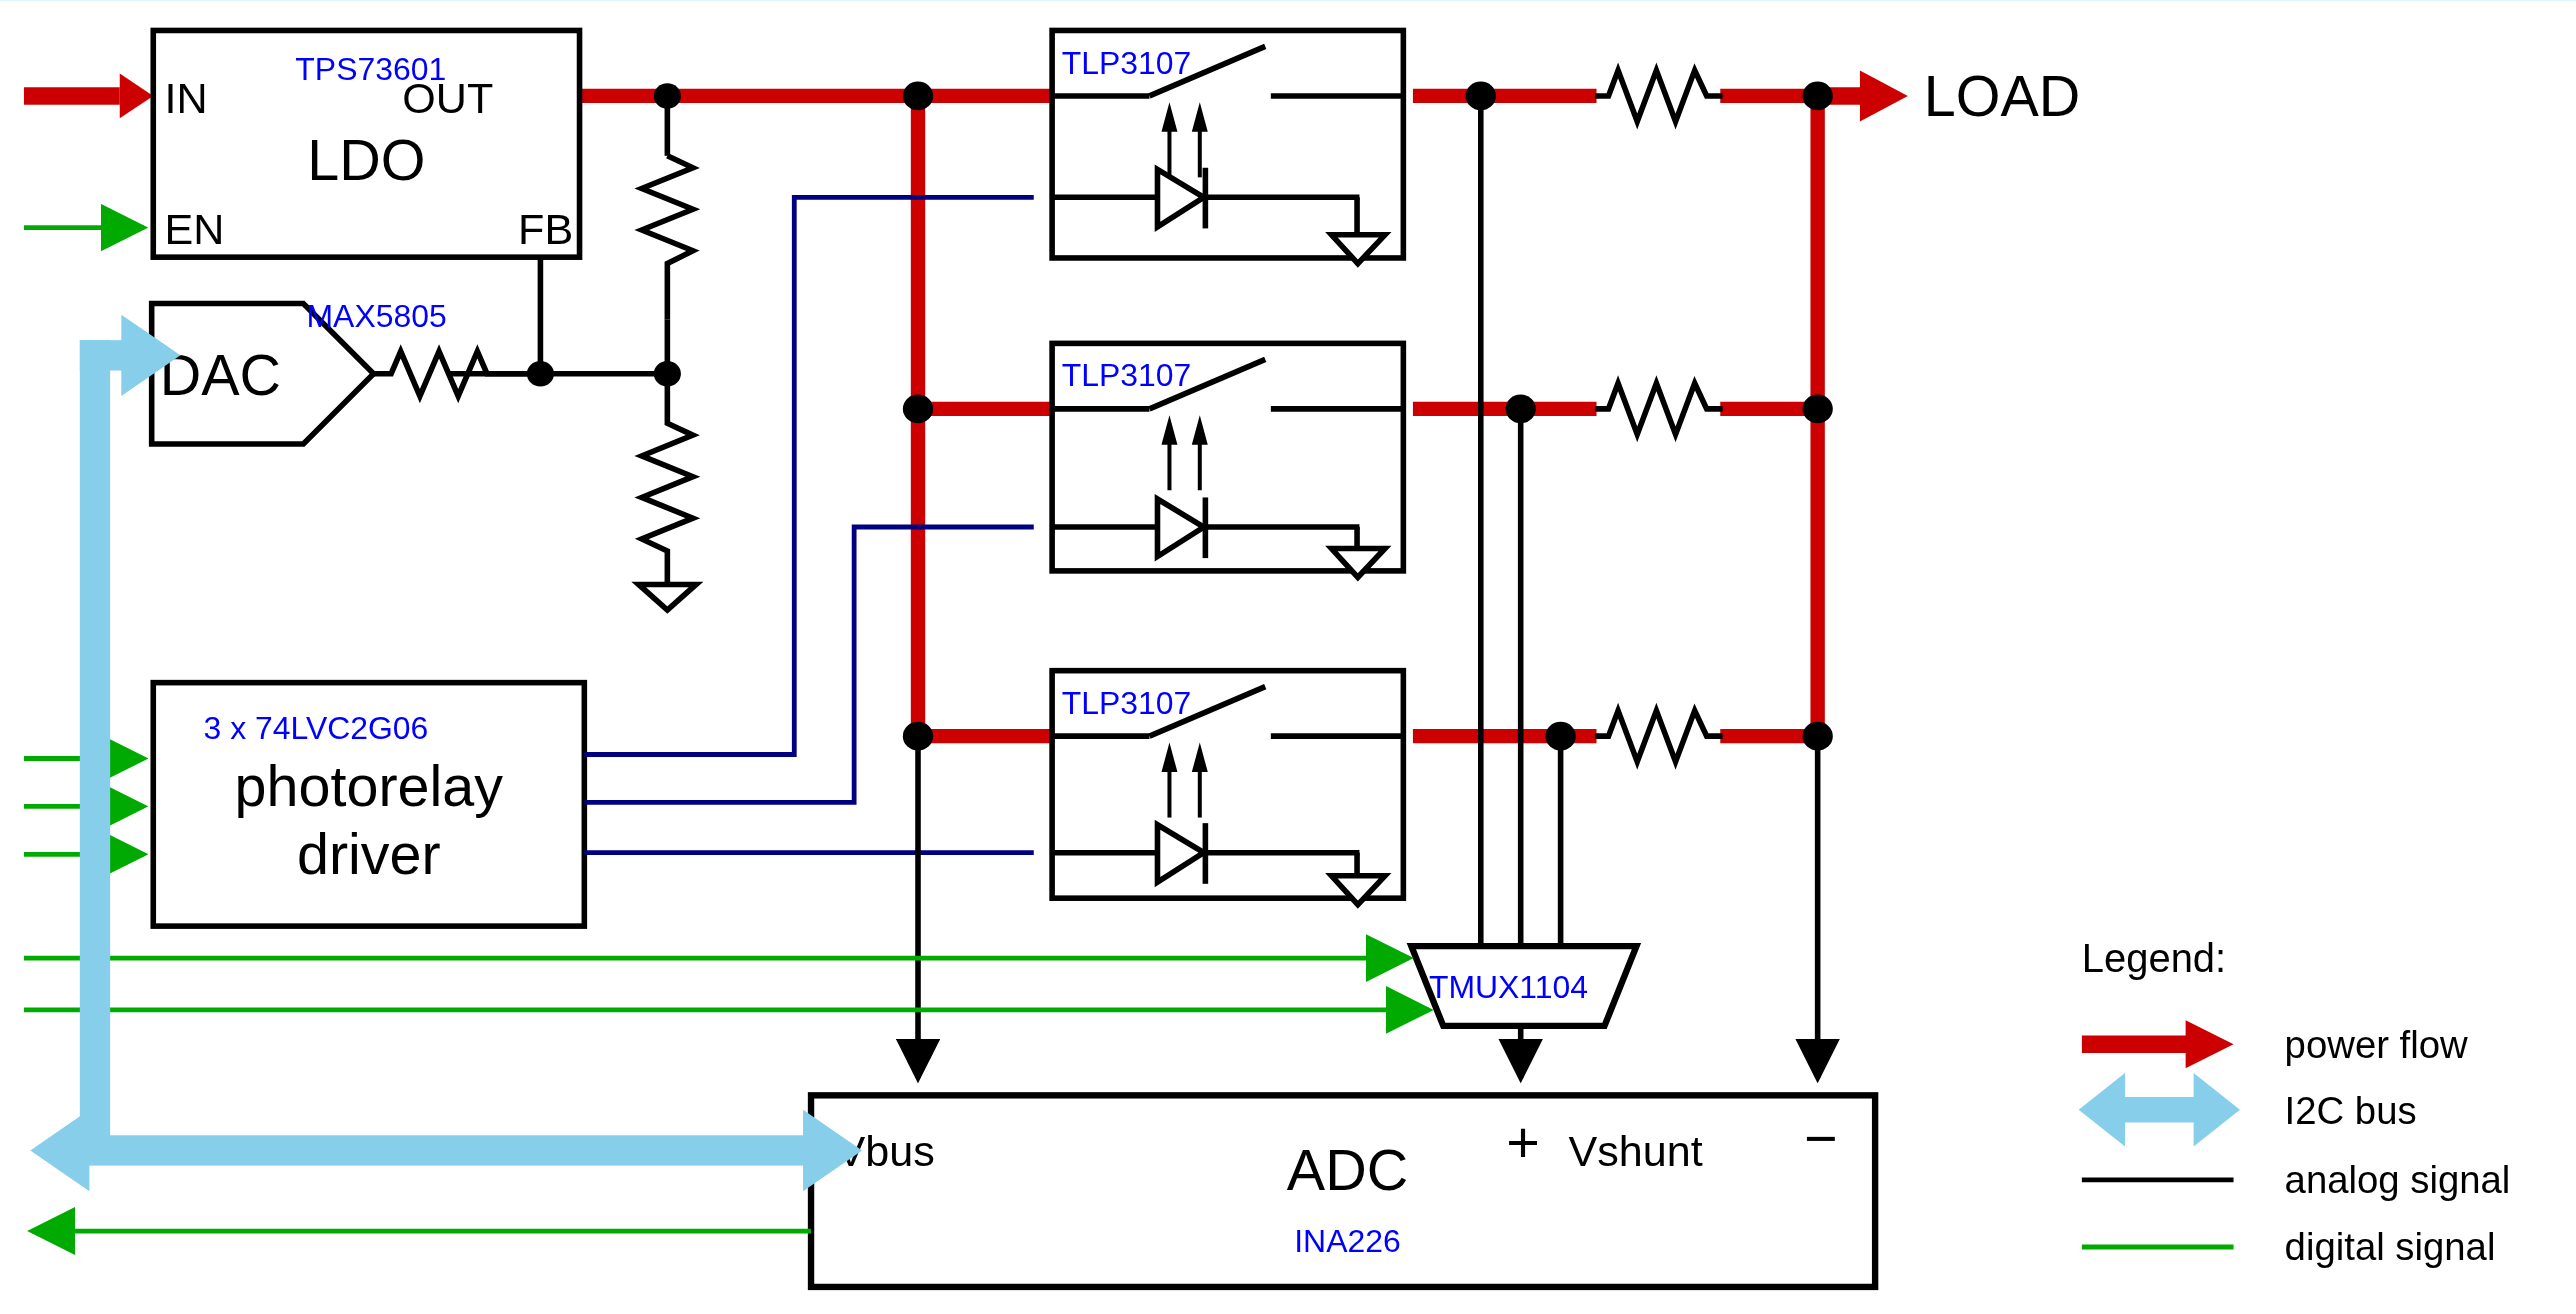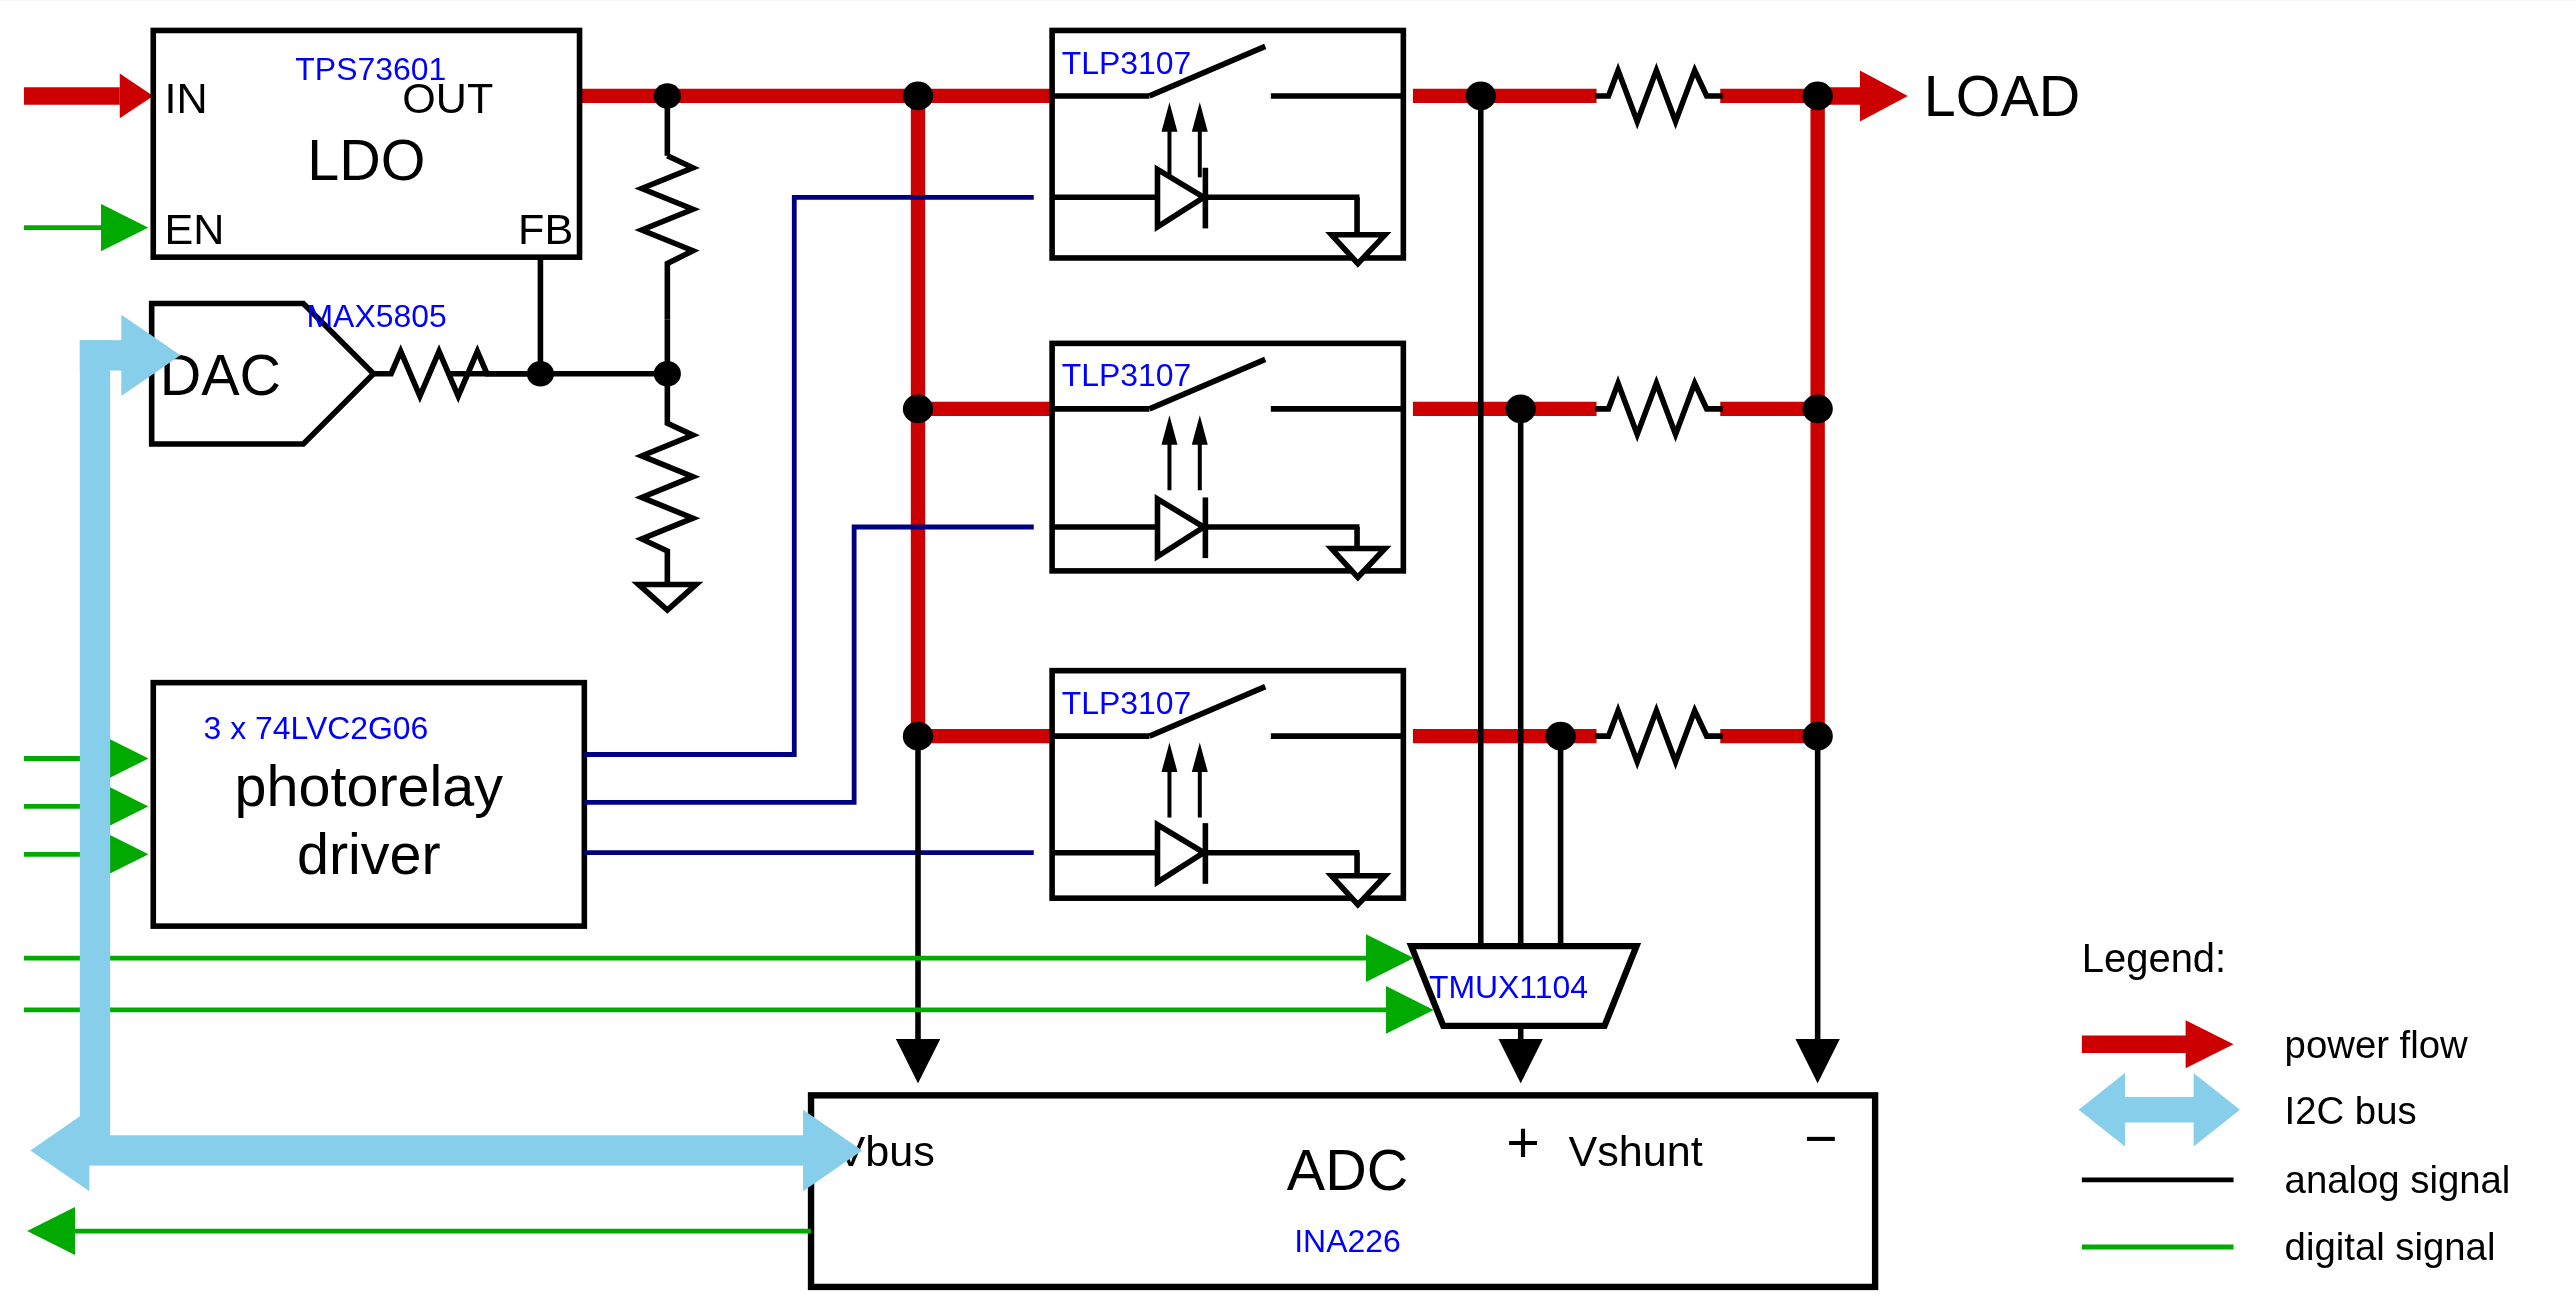--- a/index.html
+++ b/index.html
@@ -1,19 +1,19 @@
 <!DOCTYPE html>
 <html style="font-size:12.8px"><head>
 <meta charset="utf-8">
 <style>
   html,body{margin:0;padding:0;background:#ffffff;}
   #root{
     position:relative;
     width:2576px;height:1315px;
-    background:#fca5a5;
+    background:#0ea5e9;
     font-family:"Liberation Sans", sans-serif;
     overflow:hidden;
   }
   svg{display:block;}
   text{font-family:"Liberation Sans", sans-serif;}
   .lbl-black{fill:#000000;}
   .lbl-blue{fill:#0000ff;}
   .big{font-size:72px;}
   .mid{font-size:54px;}
   .part{font-size:40px;}

